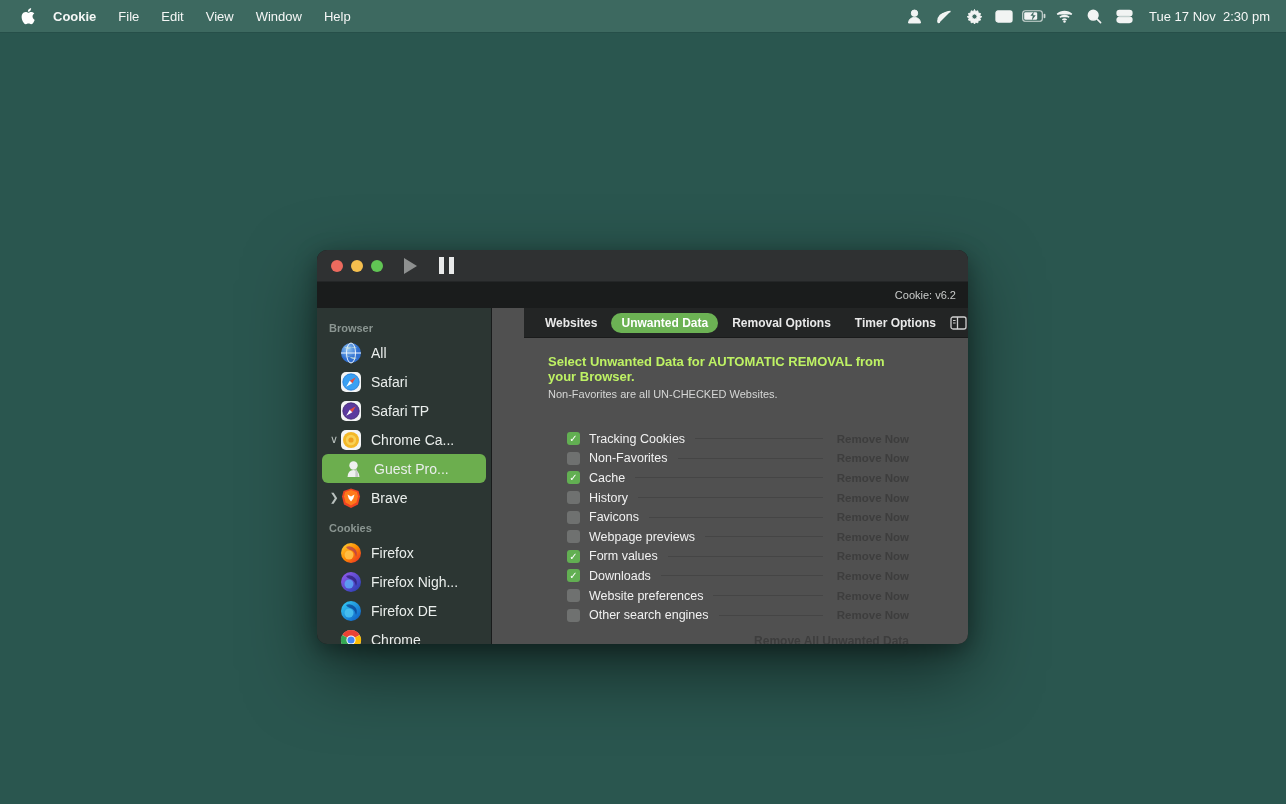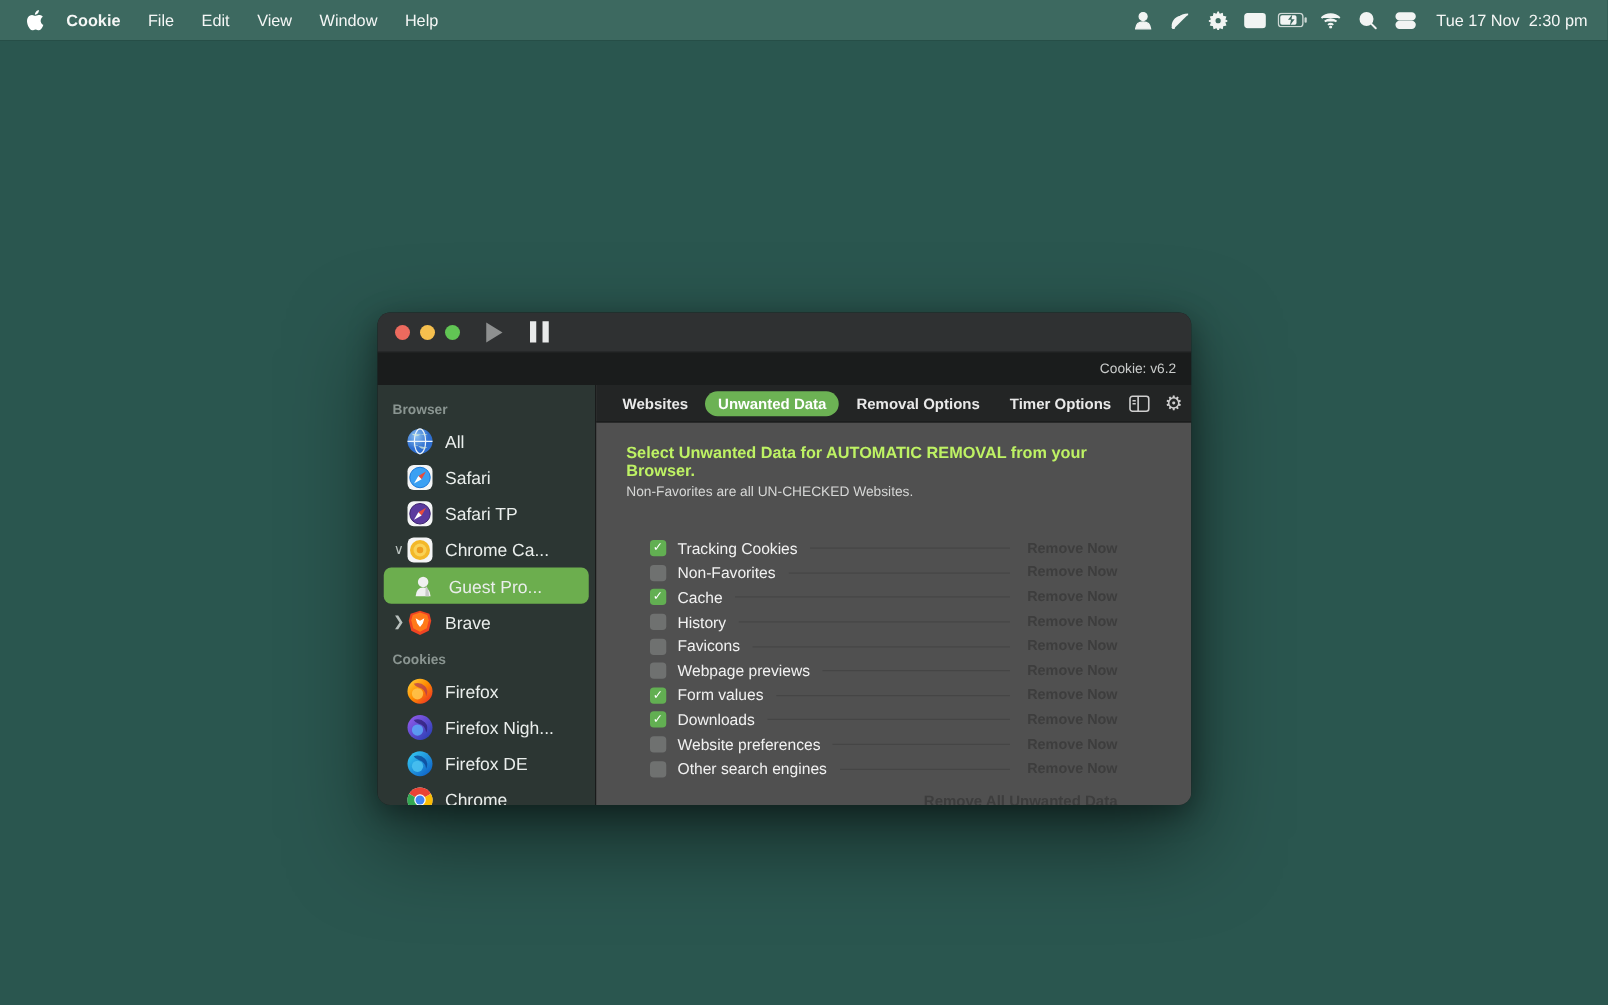--- a/index.html
+++ b/index.html
@@ -27,21 +27,21 @@
   .apple svg { width:15px; height:17px; fill:#ffffff; }
   .mb-app { font-weight:bold; padding:0 11px; }
   .mb-item { padding:0 11px; }
   .mb-right { margin-left:auto; display:flex; align-items:center; gap:0; }
   .status-ic { width:30px; height:24px; display:flex; align-items:center; justify-content:center; }
   .status-ic svg { fill:#f2f4f3; stroke:#f2f4f3; }
   .clock { padding-left:10px; padding-right:4px; font-size:13px; white-space:pre;text-align:center; }
 
   
   .window {
-    position:absolute; left:302px; top:250px; width:651px; height:394px;
+    position:absolute; left:317px; top:250px; width:651px; height:394px;
     border-radius:10px; overflow:hidden;
     box-shadow:0 28px 70px rgba(0,0,0,0.50), 0 6px 22px rgba(0,0,0,0.35);
     background:#1a1c1c;
   }
   .titlebar {
     height:32px; background:#2f3132;
     display:flex; align-items:center; padding-left:14px;
     border-bottom:1px solid #242627;
   }
   .lights { display:flex; gap:8px; align-items:center; }
@@ -77,21 +77,21 @@
   .side-item.selected { background:#6cae4e; }
   .side-item .chev { width:12px; color:#b9c1be; font-size:11px; flex-shrink:0; text-align:center; }
   .side-item .spacer { width:12px; flex-shrink:0; }
   .side-item .ic { width:22px; height:22px; margin-right:9px; flex-shrink:0; display:flex; align-items:center; justify-content:center; }
   .side-item .ic svg { width:22px; height:22px; }
   .side-item.indent1 { padding-left:21px; }
   .side-item .lbl { white-space:nowrap; overflow:hidden; }
   .disabled-gap { height:8px; }
 
   
-  .main { flex:1; display:flex; flex-direction:column; background:#505050; min-width:0; }
+  .main { flex:1; display:flex; flex-direction:column; background:#505050; min-width:0;padding-left:32px; }
   .tabbar {
     height:30px; background:#232525; border-bottom:1px solid #1a1b1b;
     display:flex; align-items:center; padding:0 11px; gap:4px; flex-shrink:0;
   }
   .tab {
     color:#e9e9e9; font-size:12px; font-weight:bold;
     padding:3px 10px; border-radius:10px; white-space:nowrap;
   }
   .tab.selected { background:#6cb254; color:#ffffff; }
   .tabbar-icons { margin-left:auto; display:flex; align-items:center; gap:9px; }

